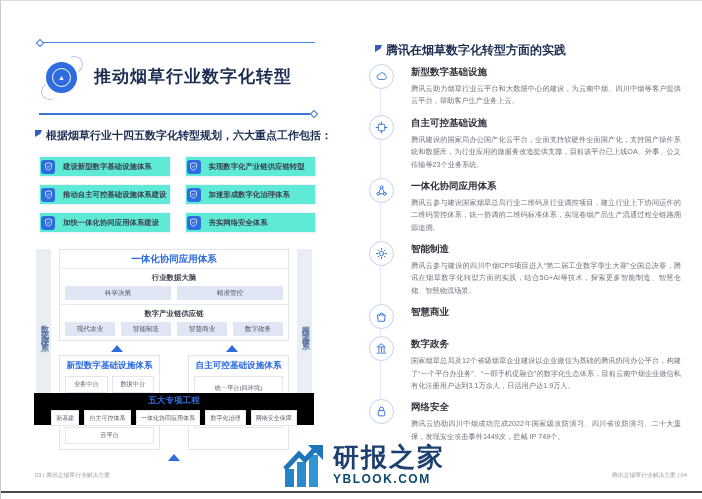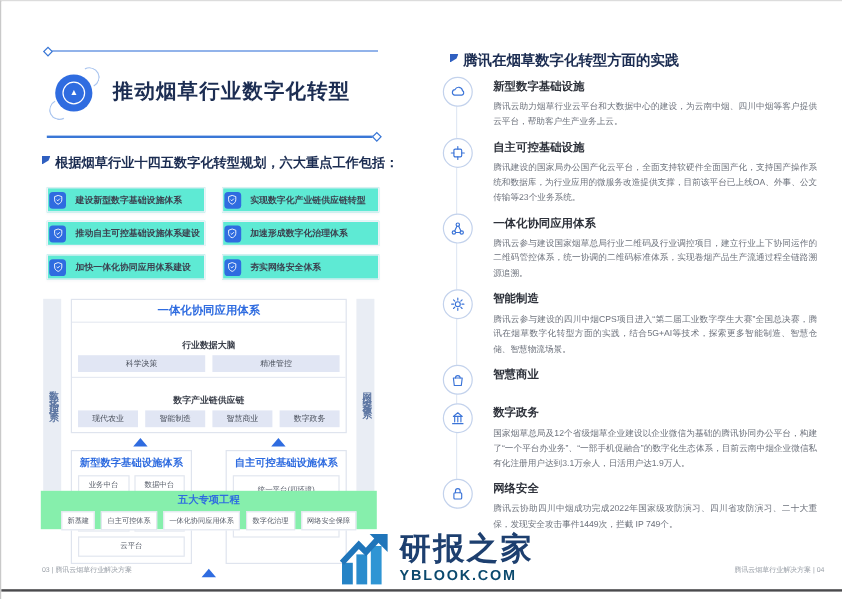--- a/index.html
+++ b/index.html
@@ -28,36 +28,36 @@
   .task-icon{width:14px;height:14px;background:#2f6ce0;border-radius:3px;display:flex;align-items:center;justify-content:center;margin:0 8px 0 1px;flex:0 0 14px;}
   .task-label{font-size:7.4px;color:#3c4250;white-space:nowrap;}
   
   .diagram{position:absolute;left:33px;top:244px;width:280px;height:196px;}
   .vbar{position:absolute;top:4px;width:15px;height:160px;background:#e9edf4;color:#5e77a3;font-size:8px;font-weight:bold;
         writing-mode:vertical-rl;text-orientation:upright;display:flex;align-items:center;justify-content:center;letter-spacing:3px;}
   .vbar.vl{left:2px;}.vbar.vr{right:2px;}
   .diagram-main{position:absolute;left:25px;right:25px;top:4px;}
   .app-box{border:1px solid #dfe4ee;background:#fff;}
   .app-title{color:#2f6ce0;font-weight:bold;font-size:9.5px;text-align:center;padding:3px 0 2px;}
-  .app-section{border-top:1px solid #e6eaf2;padding:12px 5px 4px;}
+  .app-section{border-top:1px solid #e6eaf2;padding:2px 5px 4px;}
   .sub-title{font-size:7.4px;font-weight:bold;color:#3a3f4a;text-align:center;margin:2px 0 3px;}
   .chip-row{display:flex;gap:6px;justify-content:center;}
   .chip{background:#e1e6f4;color:#4a505c;font-size:6.6px;padding:2.5px 0;text-align:center;flex:1;}
   .arrow-row{display:flex;justify-content:space-around;margin:4px 0 3px;}
   .arrow-row.center{justify-content:center;}
   .uparrow{width:0;height:0;border-left:6px solid transparent;border-right:6px solid transparent;border-bottom:7px solid #2f6ce0;}
   .infra-row{display:flex;gap:28px;}
   .infra-box{flex:1;border:1px solid #dfe4ee;background:#fff;padding:2px 5px 5px;}
   .infra-title{color:#2f6ce0;font-weight:bold;font-size:8.6px;text-align:center;margin:2px 0 4px;white-space:nowrap;}
   .cells{display:flex;flex-wrap:wrap;gap:4px;}
   .cell{border:1px solid #e2e6ef;background:#fff;font-size:6.2px;color:#565c68;text-align:center;padding:3px 0;box-sizing:border-box;}
   .cell.half{width:calc(50% - 2px);}
   .cell.full{width:100%;}
   .cell.tall{padding:6.5px 0;}
-  .projects{position:absolute;left:0;right:0;bottom:0;height:32px;box-sizing:border-box;background:#86efac;padding:2px 17px 4px;}
+  .projects{position:absolute;left:0;right:0;bottom:16px;height:32px;box-sizing:border-box;background:#000000;padding:2px 17px 4px;}
   .projects-title{color:#2f6ce0;font-weight:bold;font-size:8.6px;text-align:center;margin-bottom:3px;}
   .projects-row{display:flex;gap:5px;}
   .project{flex:1 1 auto;background:#fff;border:1px solid #e2e6ef;font-size:6px;color:#565c68;text-align:center;padding:2.5px 4px;white-space:nowrap;}
   
   .timeline{position:absolute;left:368px;top:63px;width:312px;}
   .timeline::before{content:'';position:absolute;left:11px;top:14px;bottom:26px;border-left:1px solid #e2e9f4;}
   .tsec{display:flex;margin-bottom:7px;position:relative;}
   .ticon{width:23px;height:23px;border:1px solid #c3d2ec;border-radius:50%;background:#fff;display:flex;align-items:center;justify-content:center;flex:0 0 23px;position:relative;z-index:1;}
   .tbody{margin-left:17px;flex:1;}
   .ttitle{font-size:9.5px;font-weight:bold;color:#2e323b;margin:2px 0 4px;}

